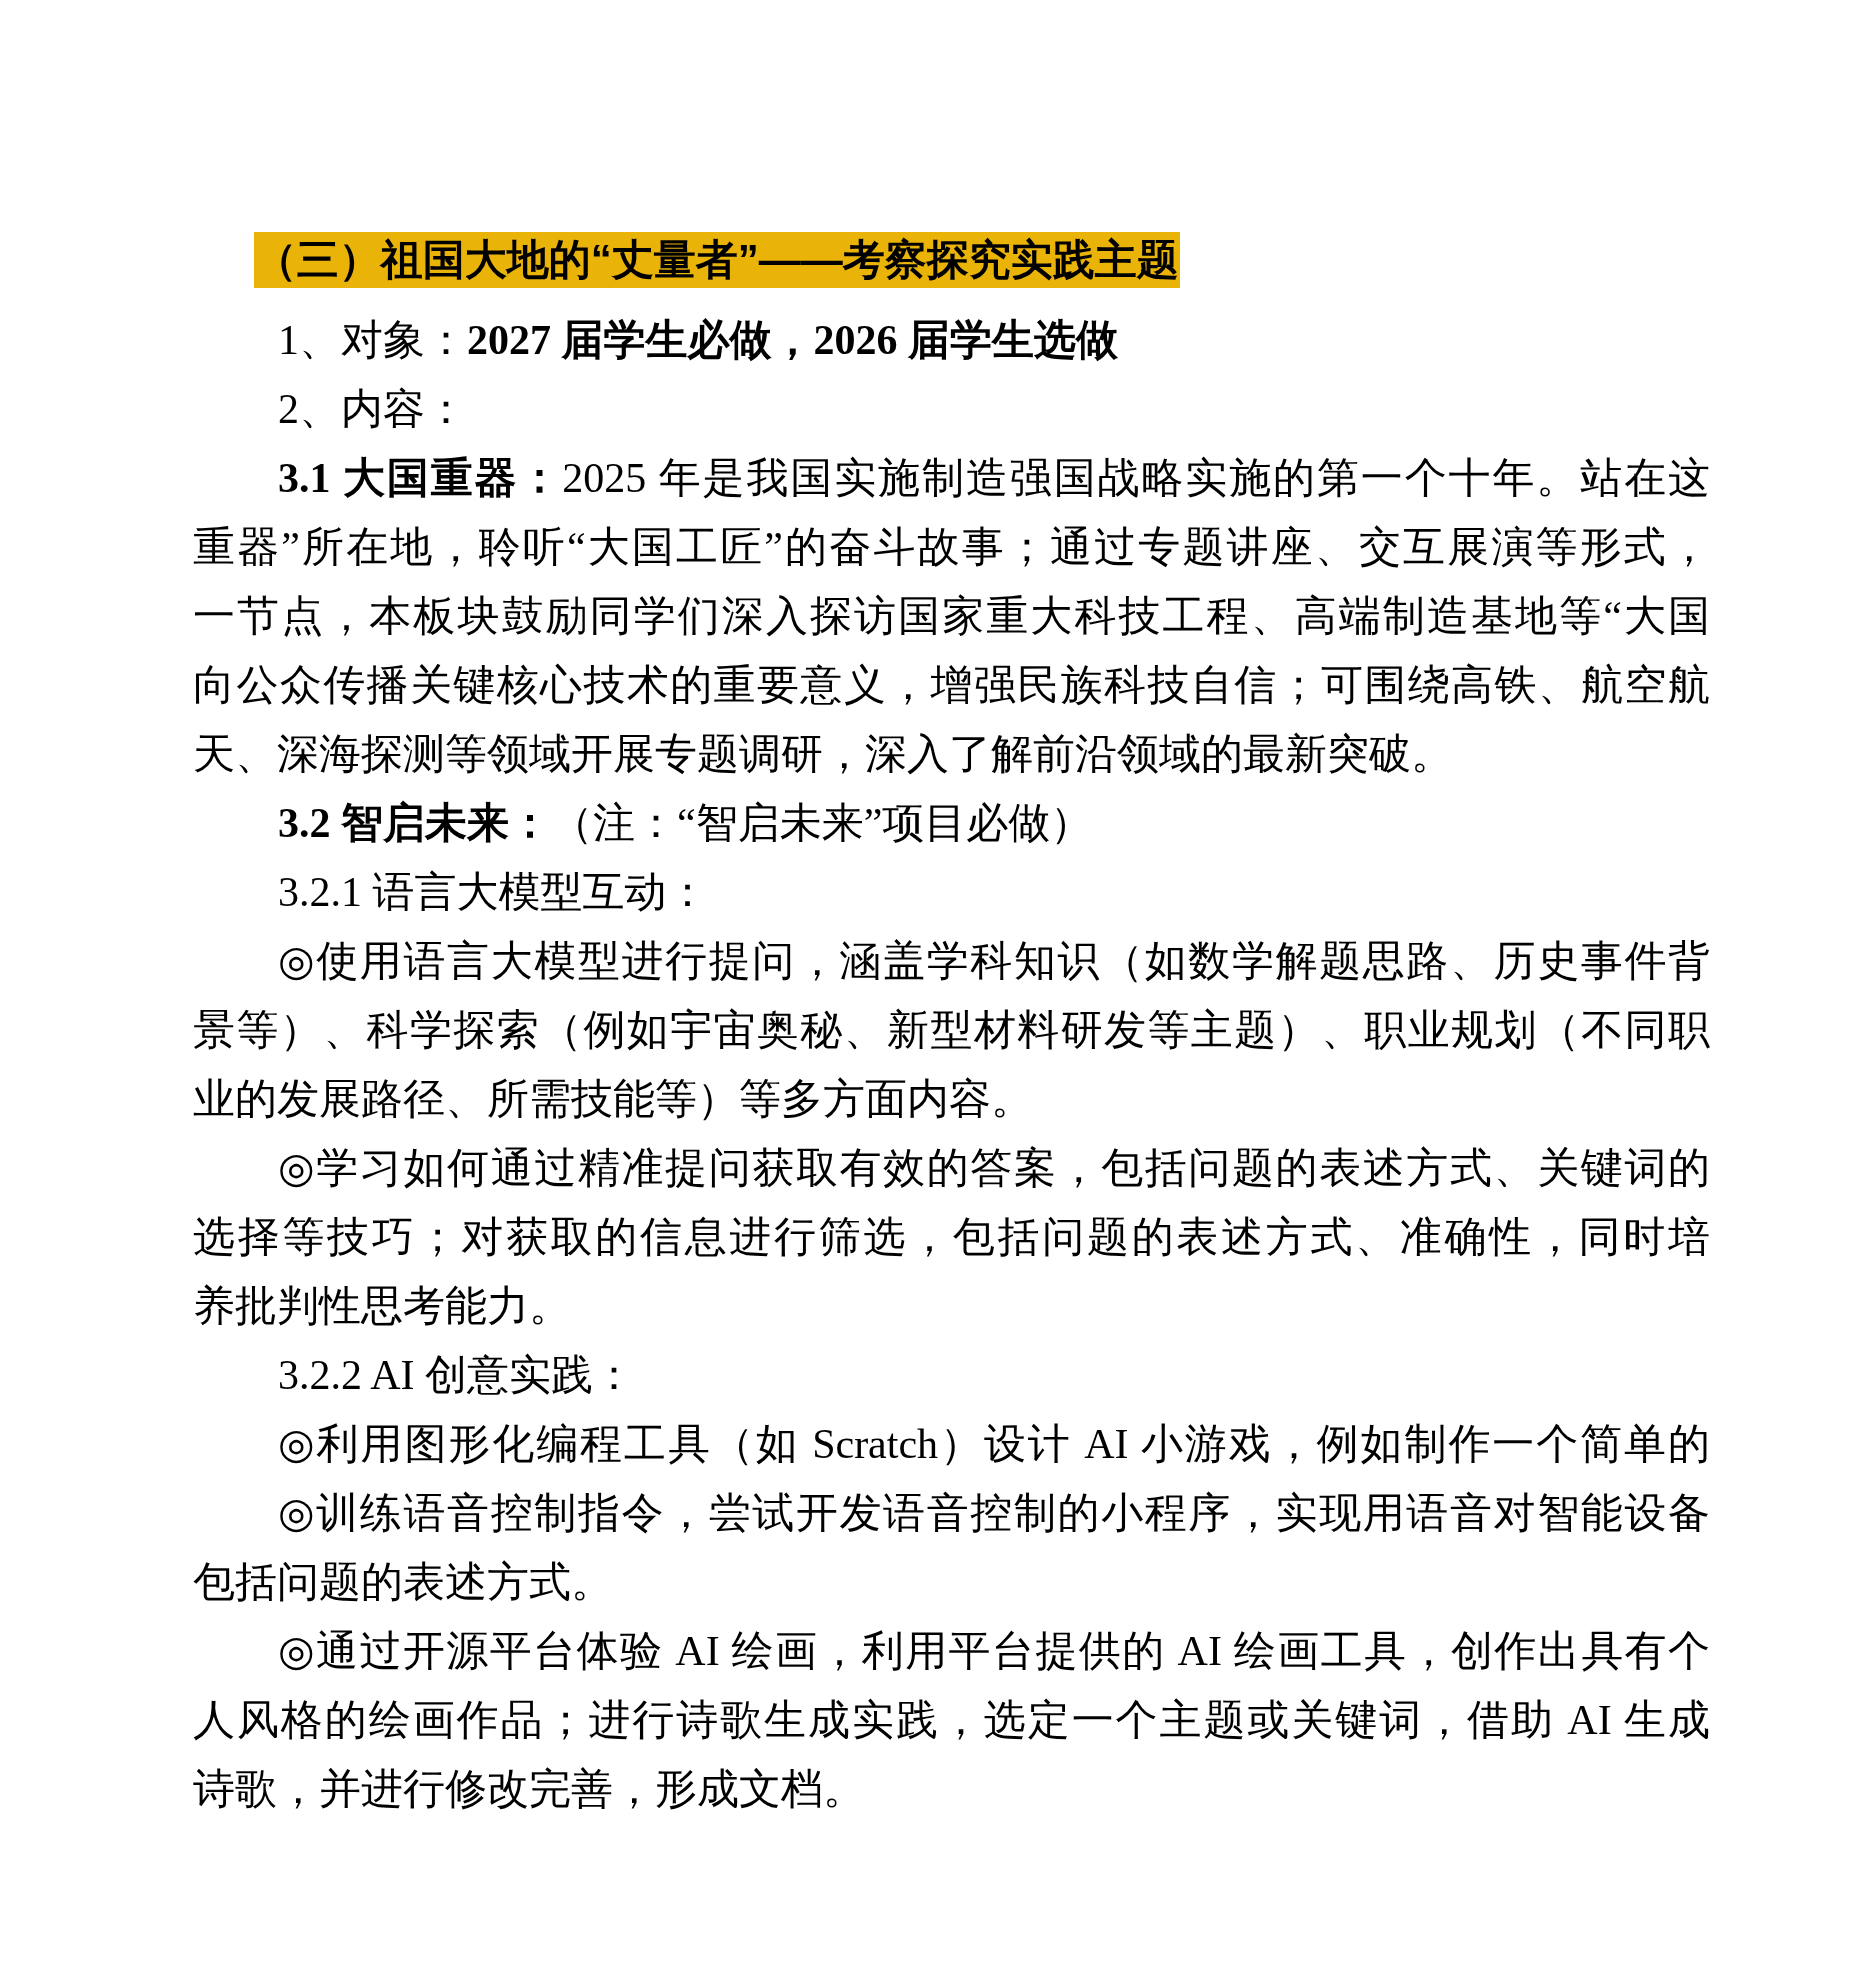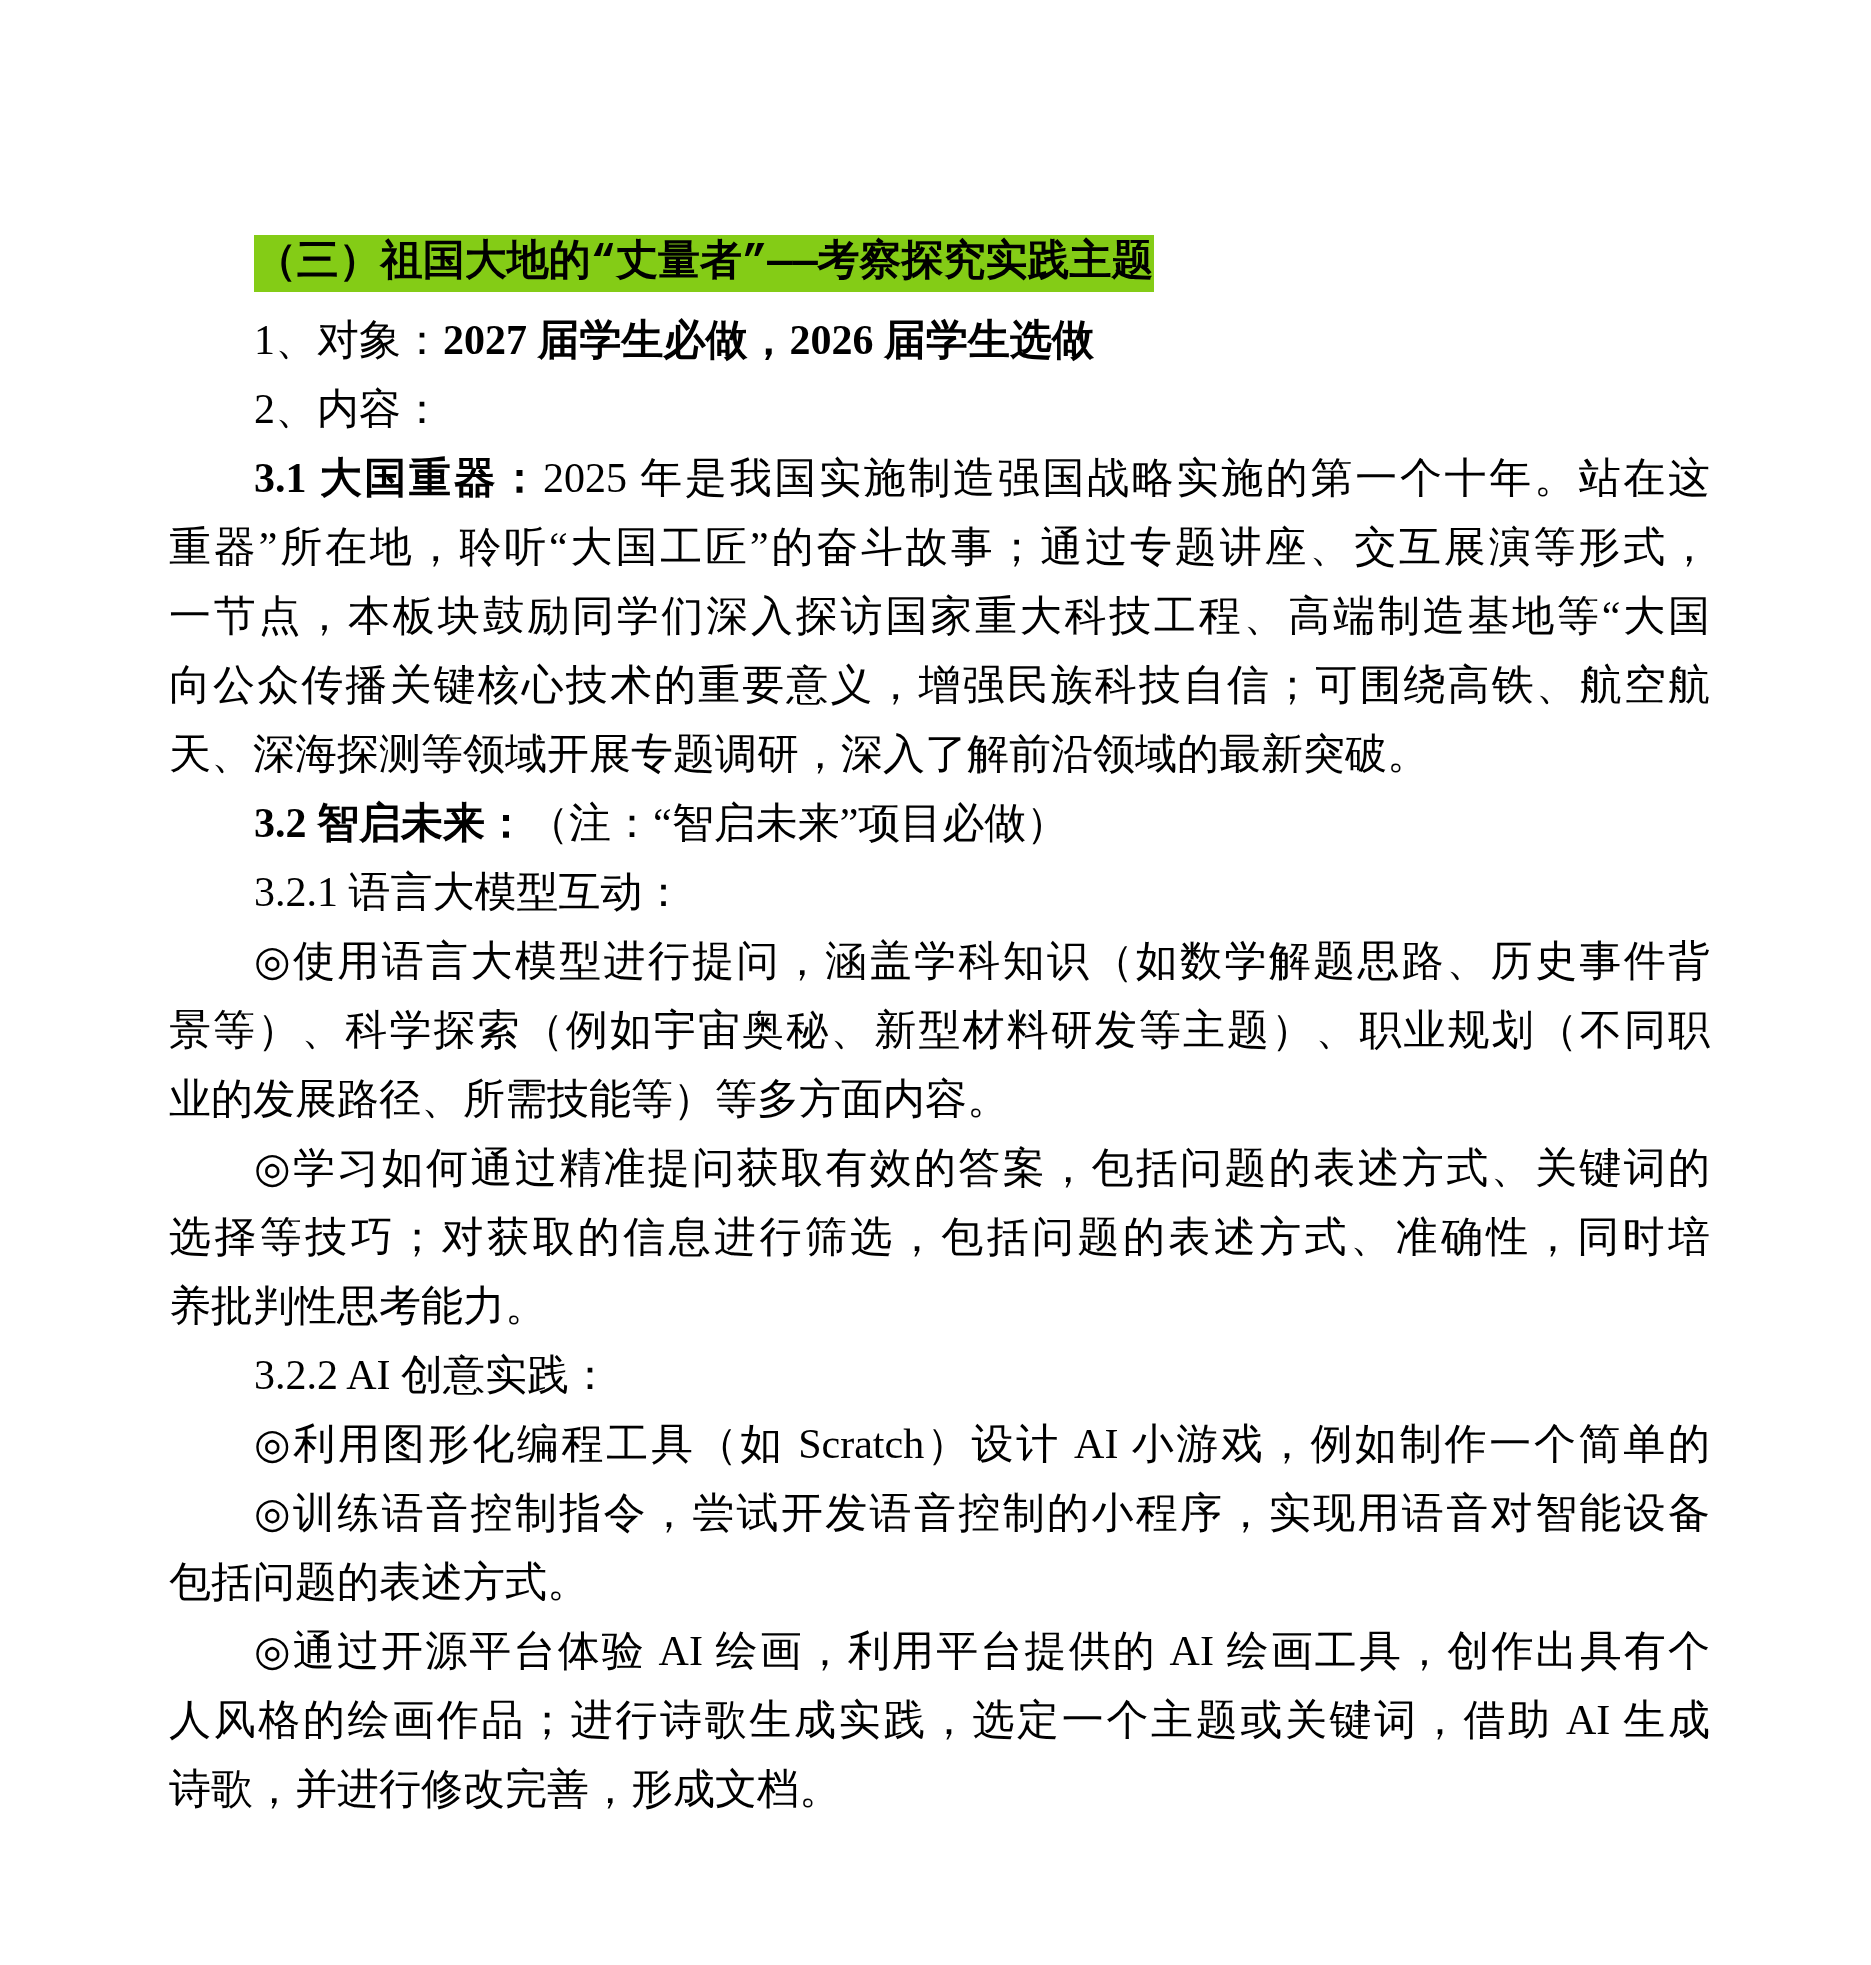--- a/index.html
+++ b/index.html
@@ -18,20 +18,21 @@
     top: 225px;
     width: 1541px;
   }
   .line {
     font-size: 42px;
     line-height: 69px;
     height: 69px;
     white-space: nowrap;
     text-align: left;
     overflow: visible;
+    margin-left: 24px;
   }
   .line.fill {
     white-space: normal;
     text-align: justify;
     text-align-last: justify;
     overflow: hidden;
   }
   .line.indent { padding-left: 85px; }
   .line .b { font-weight: bold; }
   .heading-line {
@@ -48,21 +49,21 @@
     padding: 3.9px 0.8px 4.7px 0.8px;
   }
 </style>
 </head>
 <body>
 
 <div class="page">
 
   <div class="content">
     <div class="heading-line">
-      <span class="heading-hl" style="background: #84cc16; font-family: Liberation Mono, monospace;">（三）祖国大地的“丈量者”——考察探究实践主题</span>
+      <span class="heading-hl" style="background: #eab308;">（三）祖国大地的“丈量者”——考察探究实践主题</span>
     </div>
 
     <div>
         <div class="line indent"><span>1、对象：</span><span class="b">2027 届学生必做，2026 届学生选做</span></div>
         <div class="line indent"><span>2、内容：</span></div>
         <div class="line indent fill"><span class="b">3.1 大国重器：</span><span>2025 年是我国实施制造强国战略实施的第一个十年。站在这</span></div>
         <div class="line fill"><span>重器”所在地，聆听“大国工匠”的奋斗故事；通过专题讲座、交互展演等形式，</span></div>
         <div class="line fill"><span>一节点，本板块鼓励同学们深入探访国家重大科技工程、高端制造基地等“大国</span></div>
         <div class="line fill"><span>向公众传播关键核心技术的重要意义，增强民族科技自信；可围绕高铁、航空航</span></div>
         <div class="line"><span>天、深海探测等领域开展专题调研，深入了解前沿领域的最新突破。</span></div>

